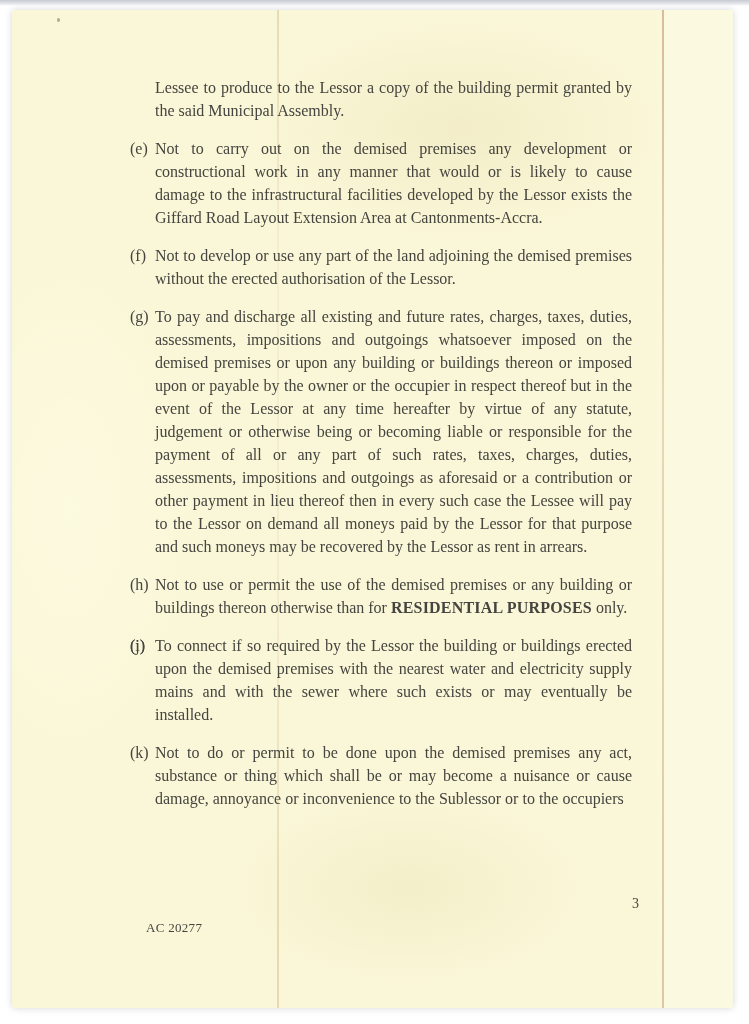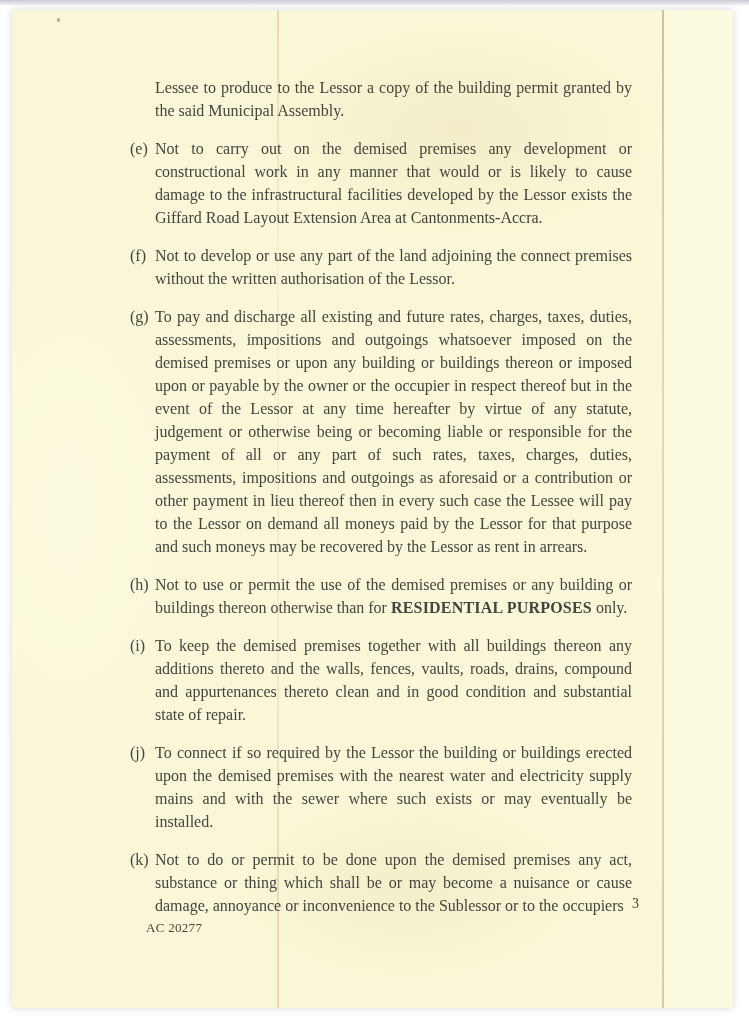--- a/index.html
+++ b/index.html
@@ -81,36 +81,35 @@
   <div class="content">
     <p class="intro-para">Lessee to produce to the Lessor a copy of the building permit granted by the said Municipal Assembly.</p>
     <div id="clauses">
   <div class="clause">
     <span class="clause-label">(e)</span>
     <span class="clause-text">Not to carry out on the demised premises any development or constructional work in any manner that would or is likely to cause damage to the infrastructural facilities developed by the Lessor exists the Giffard Road Layout Extension Area at Cantonments-Accra.</span>
   </div>
 
   <div class="clause">
     <span class="clause-label">(f)</span>
-    <span class="clause-text">Not to develop or use any part of the land adjoining the connect premises without the written authorisation of the Lessor.</span>
+    <span class="clause-text">Not to develop or use any part of the land adjoining the demised premises without the erected authorisation of the Lessor.</span>
   </div>
 
   <div class="clause">
     <span class="clause-label">(g)</span>
     <span class="clause-text">To pay and discharge all existing and future rates, charges, taxes, duties, assessments, impositions and outgoings whatsoever imposed on the demised premises or upon any building or buildings thereon or imposed upon or payable by the owner or the occupier in respect thereof but in the event of the Lessor at any time hereafter by virtue of any statute, judgement or otherwise being or becoming liable or responsible for the payment of all or any part of such rates, taxes, charges, duties, assessments, impositions and outgoings as aforesaid or a contribution or other payment in lieu thereof then in every such case the Lessee will pay to the Lessor on demand all moneys paid by the Lessor for that purpose and such moneys may be recovered by the Lessor as rent in arrears.</span>
   </div>
 
   <div class="clause">
     <span class="clause-label">(h)</span>
     <span class="clause-text">Not to use or permit the use of the demised premises or any building or buildings thereon otherwise than for <b>RESIDENTIAL PURPOSES</b> only.</span>
   </div>
 
   <div class="clause">
     <span class="clause-label">(i)</span>
-    <span class="clause-text">To keep the demised premises together with all buildings thereon any additions thereto and the walls, fences, vaults, roads, drains, compound and appurtenances thereto clean and in good condition and substantial state of repair.</span>
   </div>
 
   <div class="clause">
     <span class="clause-label">(j)</span>
     <span class="clause-text">To connect if so required by the Lessor the building or buildings erected upon the demised premises with the nearest water and electricity supply mains and with the sewer where such exists or may eventually be installed.</span>
   </div>
 
   <div class="clause">
     <span class="clause-label">(k)</span>
     <span class="clause-text">Not to do or permit to be done upon the demised premises any act, substance or thing which shall be or may become a nuisance or cause damage, annoyance or inconvenience to the Sublessor or to the occupiers</span>

